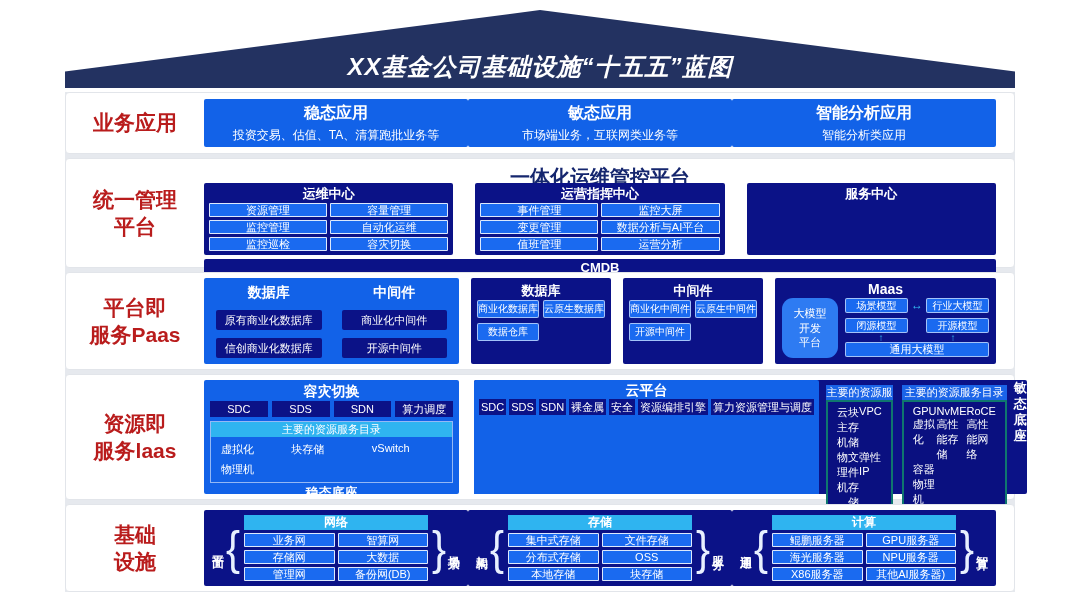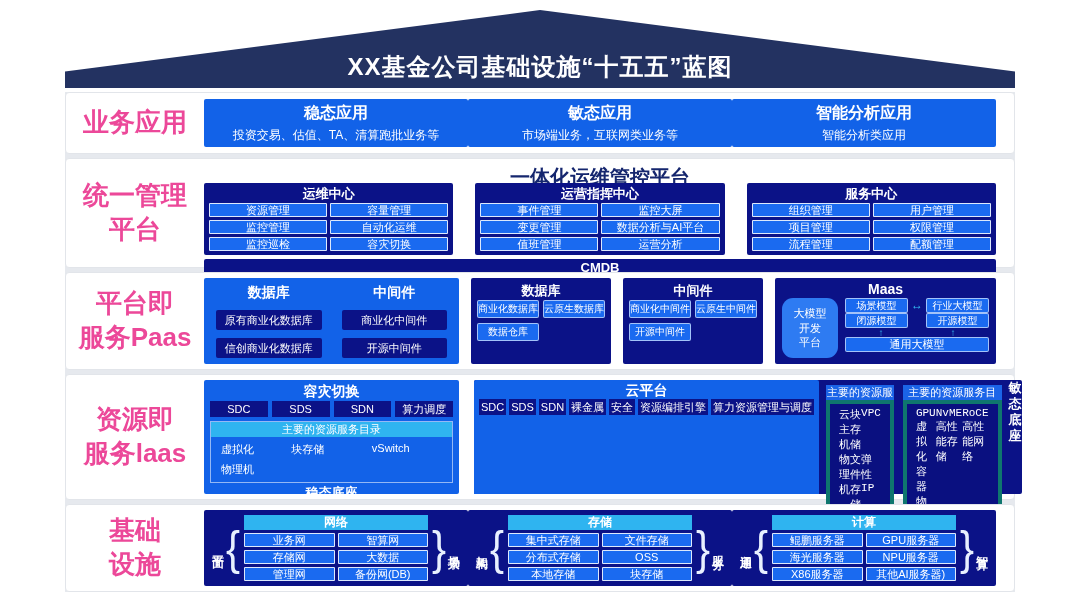--- a/index.html
+++ b/index.html
@@ -8,33 +8,34 @@
     font-family: "Liberation Sans", "DejaVu Sans", sans-serif;
     overflow: hidden;
   }
   .page { width: 1080px; height: 608px; padding-top: 10px; }
 
   
   .roof {
     width: 950px; height: 78px; margin: 0 auto; position: relative;
     background: #233261;
     clip-path: polygon(50% 0, 100% 79%, 100% 100%, 0 100%, 0 79%);
+    font-style: italic;
   }
   .roof-title {
     position: absolute; left: 0; right: 0; bottom: 5px; text-align: center;
     color: #ffffff; font-size: 24px; font-weight: bold; letter-spacing: 1px;
   }
 
   
   .bands { width: 950px; margin: 4px auto 0; background: #e6e9ee; display: flex; flex-direction: column; gap: 4px; }
   .band { background: #ffffff; border: 1px solid #e2e5ea; border-radius: 4px; display: flex; }
   .band-label {
     width: 138px; flex: 0 0 138px; display: flex; flex-direction: column;
     align-items: center; justify-content: center;
-    color: #ec4899; font-weight: bold; font-size: 26px; line-height: 1.3; text-align: center;
+    color: #b91c1c; font-weight: bold; font-size: 21px; line-height: 1.3; text-align: center;
   }
   .band-content { flex: 1; padding: 5px 18px 5px 0; display: flex; }
 
   
   .band-business { height: 62px; }
   .apps-row { align-items: center; }
   .app-box {
     flex: 1; background: #1262e8; color: #fff; border-radius: 2px;
     height: 48px; display: flex; flex-direction: column; justify-content: center; text-align: center;
   }
@@ -75,21 +76,21 @@
   }
   .maas-box { flex: 1; background: #0b1287; border-radius: 2px; padding: 3px 7px 6px; display: flex; flex-direction: column; }
   .maas-title { color: #fff; font-weight: bold; font-size: 14px; text-align: center; height: 17px; }
   .maas-body { flex: 1; display: flex; gap: 7px; }
   .dev-pill {
     flex: 0 0 56px; background: #2e7bf2; border-radius: 11px; color: #fff; font-size: 11px;
     display: flex; flex-direction: column; align-items: center; justify-content: center; line-height: 1.35;
   }
   .maas-right { flex: 1; display: flex; flex-direction: column; }
   .maas-r1, .maas-r2 { display: flex; align-items: center; gap: 3px; }
-  .maas-r2 { }
+  .maas-r2 { margin-top: 5px; }
   .maas-pill { flex: 1; background: #1a6af0; border: 1px solid rgba(255,255,255,.6); border-radius: 2px; color: #fff; font-size: 10px; text-align: center; height: 15px; line-height: 13px; white-space: nowrap; }
   .h-arrow { flex: 0 0 12px; color: #35c0f5; font-size: 12px; text-align: center; line-height: 15px; font-weight: bold; }
   .up-arrows { display: flex; height: 9px; }
   .up-arrows span { flex: 1; text-align: center; color: #35c0f5; font-size: 10px; line-height: 9px; font-weight: bold; }
   .general-bar { background: #1a6af0; border: 1px solid rgba(255,255,255,.6); border-radius: 2px; color: #fff; font-size: 11px; text-align: center; height: 15px; line-height: 13px; }
 
   
   .band-iaas { height: 126px; }
   .iaas-row { gap: 15px; }
   .hyper-box { flex: 0 0 255px; background: #1262e8; border-radius: 2px; padding: 3px 6px 4px; display: flex; flex-direction: column; }
@@ -107,22 +108,22 @@
   .cloud-cells { display: flex; gap: 3px; }
   .ccell { background: #0b1287; color: #fff; font-size: 11px; text-align: center; height: 16px; line-height: 16px; white-space: nowrap; padding: 0 2px; }
   .ccell:nth-child(1), .ccell:nth-child(2), .ccell:nth-child(3), .ccell:nth-child(4) { flex: 1; }
   .ccell:nth-child(5) { flex: 0.8; }
   .ccell:nth-child(6) { flex: 1.7; }
   .ccell:nth-child(7) { flex: 2.3; }
   .cloud-body { flex: 1; display: flex; gap: 9px; padding: 5px 7px 4px; }
   .cpanel { flex: 1; display: flex; flex-direction: column; }
   .cpanel-bar { background: #1b64e8; color: #fff; font-size: 11px; text-align: center; height: 15px; line-height: 15px; }
   .cpanel-body {
-    flex: 1; border: 4px solid #0f766e; background: #0a1080; color: #fff; font-size: 11px;
-    display: grid; padding: 3px 9px; align-content: space-between; font-family: Liberation Mono, monospace;
+    flex: 1; border: 2px solid #0f766e; background: #0a1080; color: #fff; font-size: 11px;
+    display: grid; padding: 3px 9px; align-content: space-between;
   }
   .cpanel-body.p1 { grid-template-columns: 1fr 1.2fr 1fr; }
   .cpanel-body.p2 { grid-template-columns: 1fr 1.6fr 1.6fr; }
   .gcol1 { grid-column: 1; }
   .cloud-footer { height: 17px; line-height: 16px; text-align: center; color: #fff; font-weight: bold; font-size: 13px; }
 
   
   .band-infra { height: 88px; }
   .infra-row { gap: 0; }
   .infra-box { flex: 1; background: #0b1287; border-radius: 2px; display: flex; align-items: center; padding: 5px 7px; gap: 1px; }
@@ -190,28 +191,20 @@
               <div class="pill">事件管理</div>
               <div class="pill">监控大屏</div>
               <div class="pill">变更管理</div>
               <div class="pill">数据分析与AI平台</div>
               <div class="pill">值班管理</div>
               <div class="pill">运营分析</div>
             </div>
           </div>
           <div class="center-box">
             <div class="center-title">服务中心</div>
-            <div class="pill-grid">
-              <div class="pill">组织管理</div>
-              <div class="pill">用户管理</div>
-              <div class="pill">项目管理</div>
-              <div class="pill">权限管理</div>
-              <div class="pill">流程管理</div>
-              <div class="pill">配额管理</div>
-            </div>
           </div>
         </div>
         <div class="cmdb-bar">CMDB</div>
       </div>
     </div>
 
     <div class="band band-paas">
       <div class="band-label">
         <span>平台即</span>
         <span>服务Paas</span>

